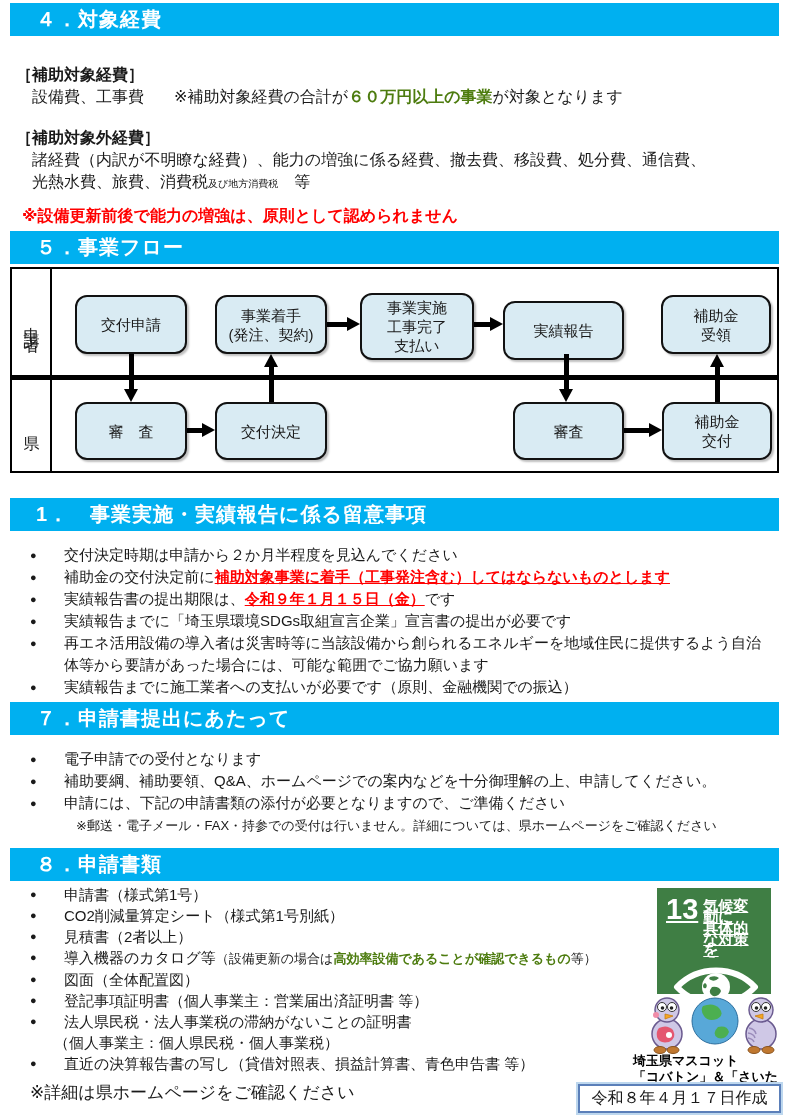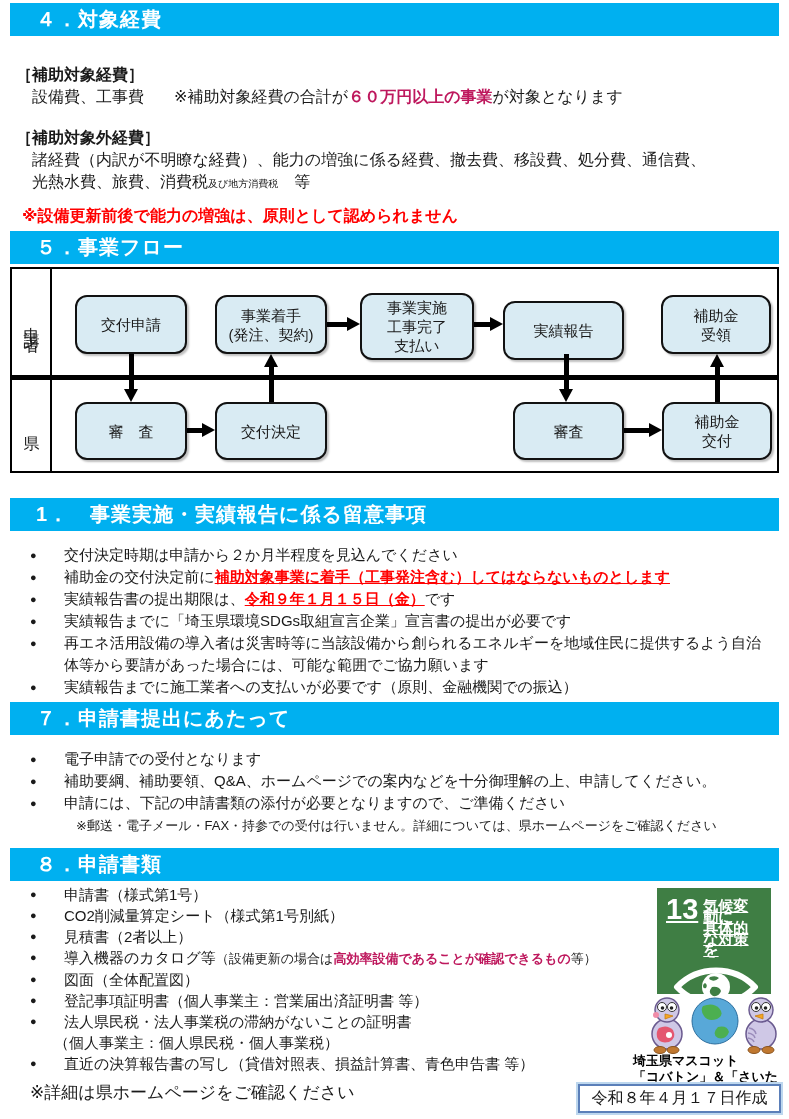--- a/index.html
+++ b/index.html
@@ -12,21 +12,21 @@
   .sec-header{
     position:absolute;left:10px;width:769px;height:33px;
     background:#00B0F0;color:#ffffff;font-weight:bold;font-size:20px;
     line-height:33px;padding-left:26px;box-sizing:border-box;letter-spacing:1px;
   }
   
   .s4-body{position:absolute;left:16px;top:44px;width:758px;font-size:16px;line-height:21px;}
   .s4-h{font-weight:bold;margin:20px 0 0 0;}
   .s4-line{padding-left:16px;margin:1px 0;}
   .gap{display:inline-block;width:30px;}
-  .red-b{color:#be185d;font-weight:bold;}
+  .red-b{color:#4d7c0f;font-weight:bold;}
   .small-sub{font-size:10px;}
   .s4-warn{color:#FF0000;font-weight:bold;padding-left:6px;margin-top:11px;}
   
   .flow{position:absolute;left:10px;top:267px;width:769px;height:206px;
     border:2px solid #000;box-sizing:border-box;background:#fff;}
   .lane-col{position:absolute;left:0;top:0;bottom:0;width:38px;border-right:2px solid #000;}
   .lane-label{position:absolute;left:0;width:38px;display:flex;align-items:center;justify-content:center;
     writing-mode:vertical-rl;text-orientation:upright;font-size:16px;letter-spacing:5px;}
   .lane-div{position:absolute;left:0;right:0;top:106px;height:5px;background:#000;}
   .flow-deadline{position:absolute;left:462px;top:5px;font-size:15px;font-weight:bold;color:#FF0000;}

